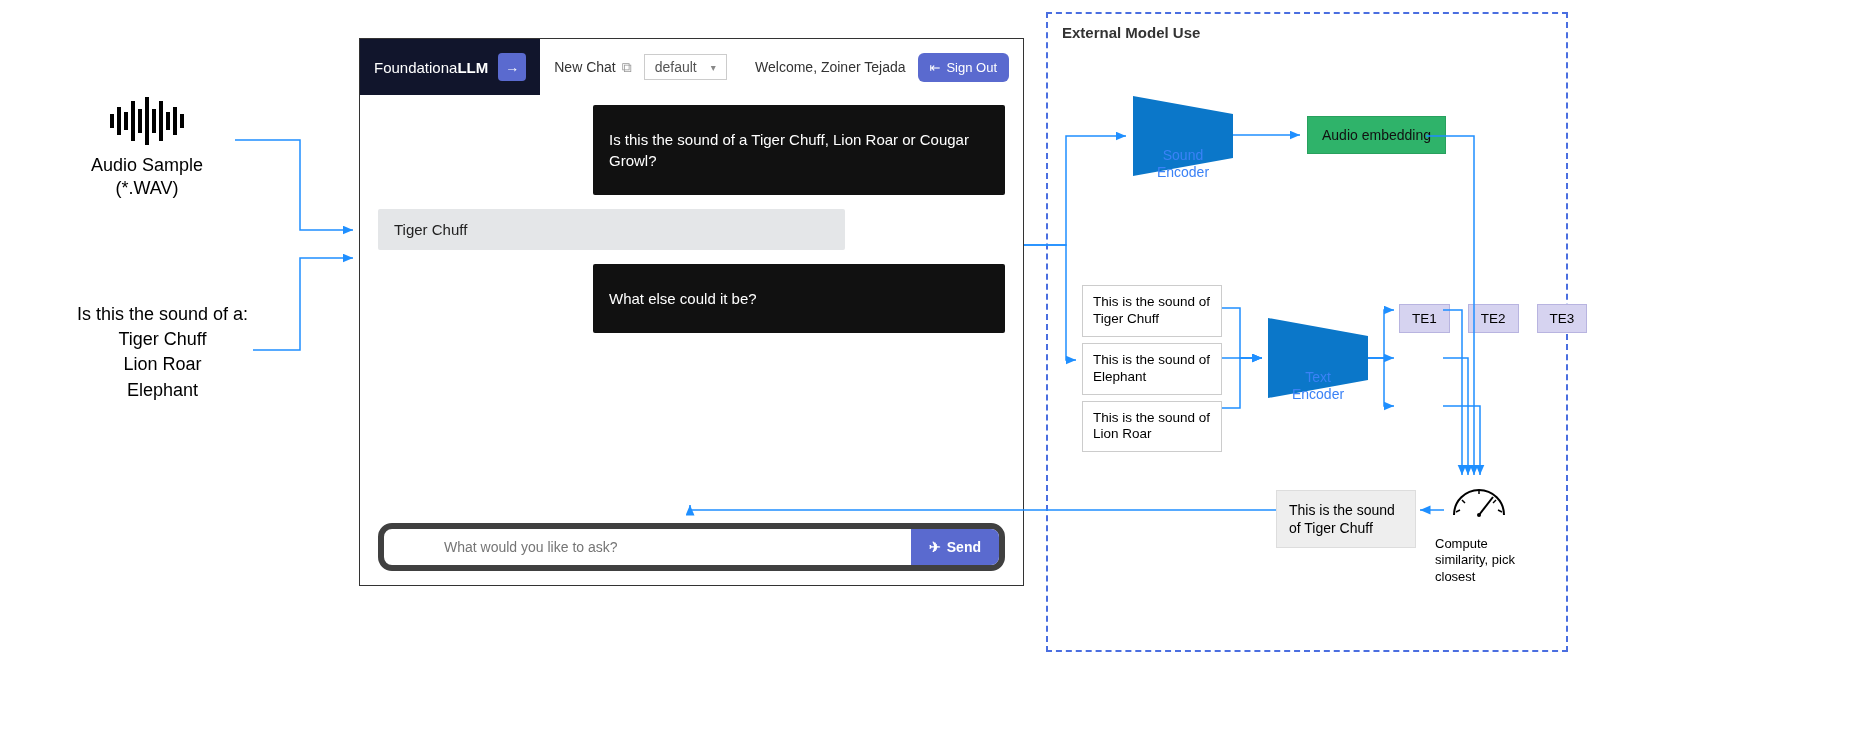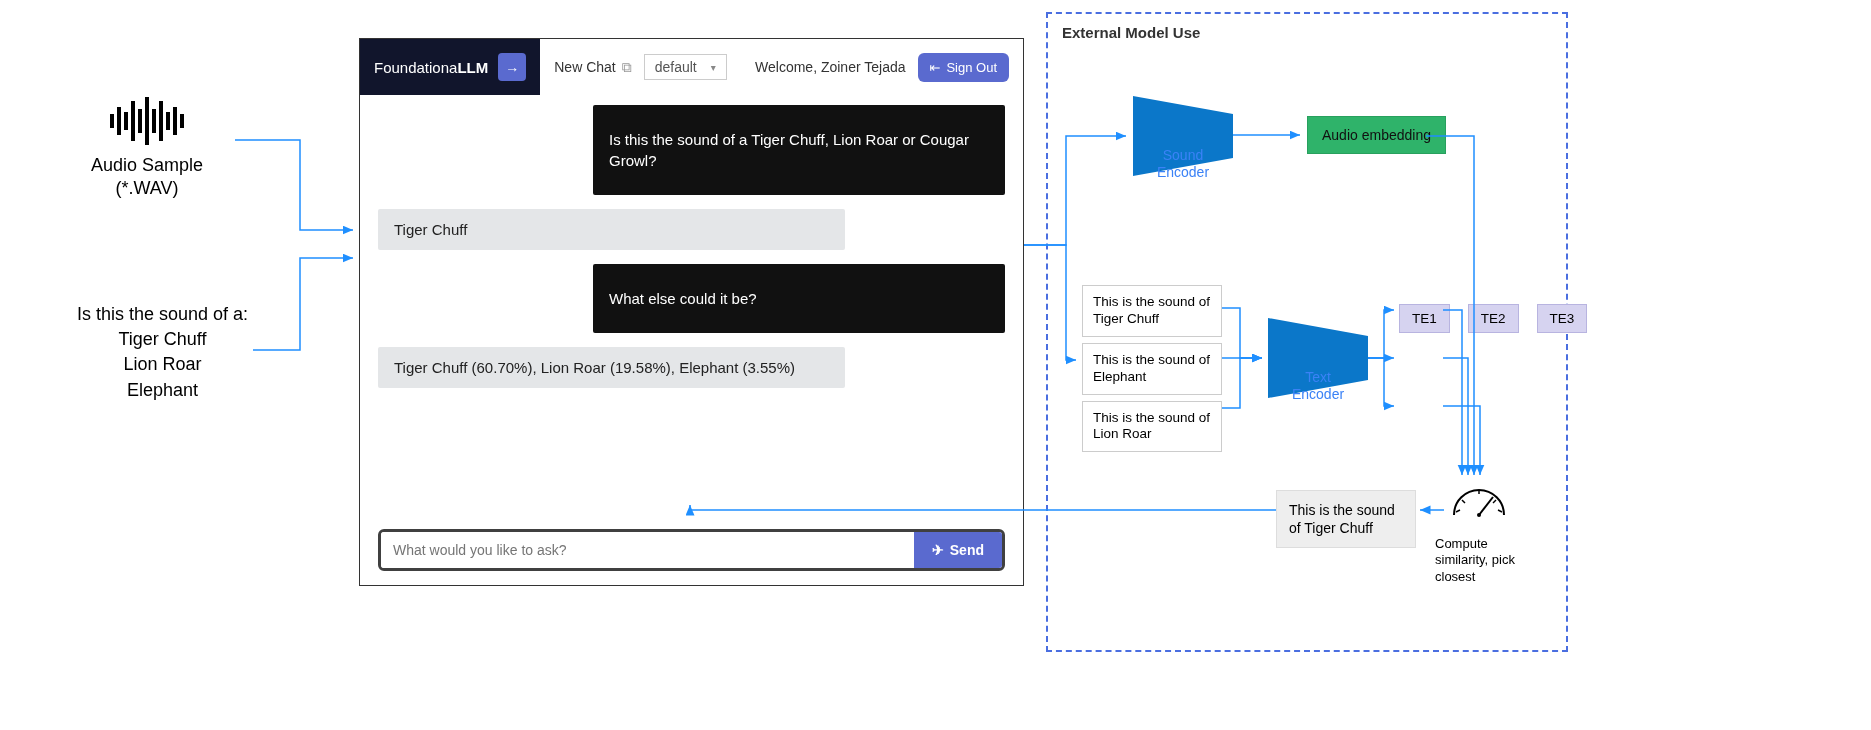--- a/index.html
+++ b/index.html
@@ -24,21 +24,21 @@
   .copy-ic { color: #999; font-size: 14px; }
   .select { border: 1px solid #ccc; border-radius: 0; padding: 4px 10px; display: flex; align-items: center; gap: 14px; color: #555; }
   .select .chev { font-size: 10px; color: #888; }
   .welcome { margin-left: auto; }
   .signout { background: #5a6acf; color: #fff; border-radius: 6px; padding: 7px 12px; font-size: 13px; display: flex; align-items: center; gap: 6px; }
 
   .chat-body { padding: 10px 18px 12px; display: flex; flex-direction: column; gap: 14px; }
   .msg-user { background: #111; color: #fff; padding: 24px 16px; border-radius: 2px; font-size: 15px; line-height: 1.4; margin-left: 215px; }
   .msg-assist { background: #e4e6e8; color: #222; padding: 12px 16px; border-radius: 2px; font-size: 15px; margin-right: 160px; }
 
-  .chat-input-row { position: absolute; left: 18px; right: 18px; bottom: 14px; display: flex; border: 3px solid #404040; border-radius: 6px; overflow: hidden; }
+  .chat-input-row { position: absolute; left: 18px; right: 18px; bottom: 14px; display: flex; border: 6px solid #404040; border-radius: 14px; overflow: hidden; padding-left: 48px; }
   .chat-input { flex: 1; border: none; padding: 10px 12px; font-size: 14px; outline: none; color: #888; }
   .send-btn { background: #5a6acf; color: #fff; padding: 10px 18px; font-size: 14px; display: flex; align-items: center; gap: 6px; font-weight: 600; }
 
   
   .ext-box { position: absolute; left: 1046px; top: 12px; width: 522px; height: 640px; border: 2px dashed #4a6ee0; padding: 10px 14px; font-weight: bold; }
   .ext-title { font-size: 15px; color: #333; }
 
   .sound-enc, .text-enc { position: absolute; }
   .sound-enc { left: 1133px; top: 96px; }
   .text-enc { left: 1268px; top: 318px; }
@@ -118,21 +118,20 @@
         <span>⇤</span>
         <span>Sign Out</span>
       </div>
     </div>
   </div>
 
   <div class="chat-body">
     <div class="msg-user">Is this the sound of a Tiger Chuff, Lion Roar or Cougar Growl?</div>
     <div class="msg-assist">Tiger Chuff</div>
     <div class="msg-user">What else could it be?</div>
-    <div class="msg-assist">Tiger Chuff (60.70%), Lion Roar (19.58%), Elephant (3.55%)</div>
   </div>
 
   <div class="chat-input-row">
     <input class="chat-input" placeholder="What would you like to ask?" style="">
     <div class="send-btn">
       <span>✈</span>
       <span>Send</span>
     </div>
   </div>
 </div>

